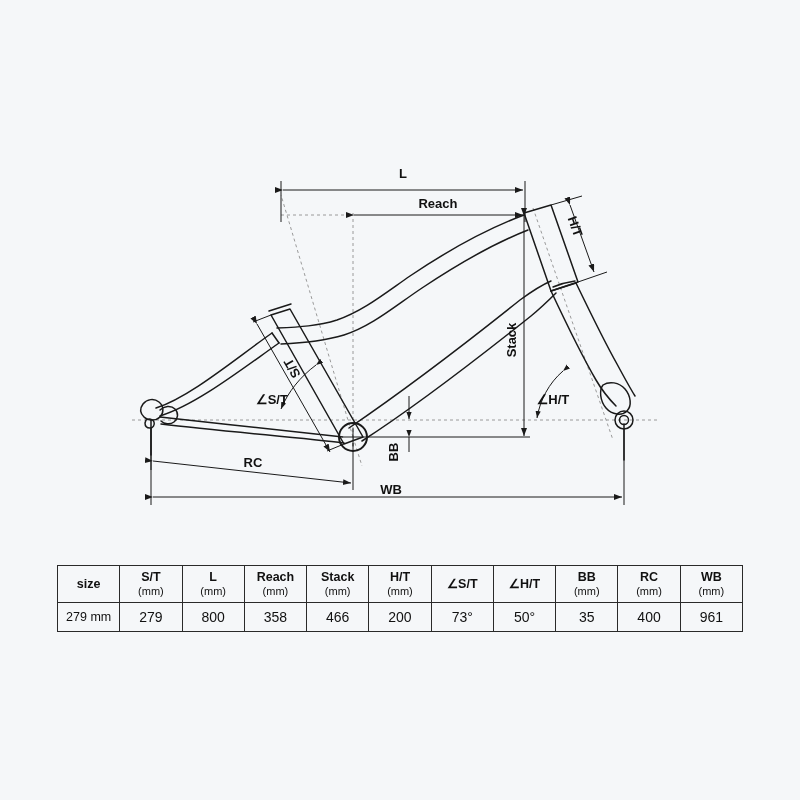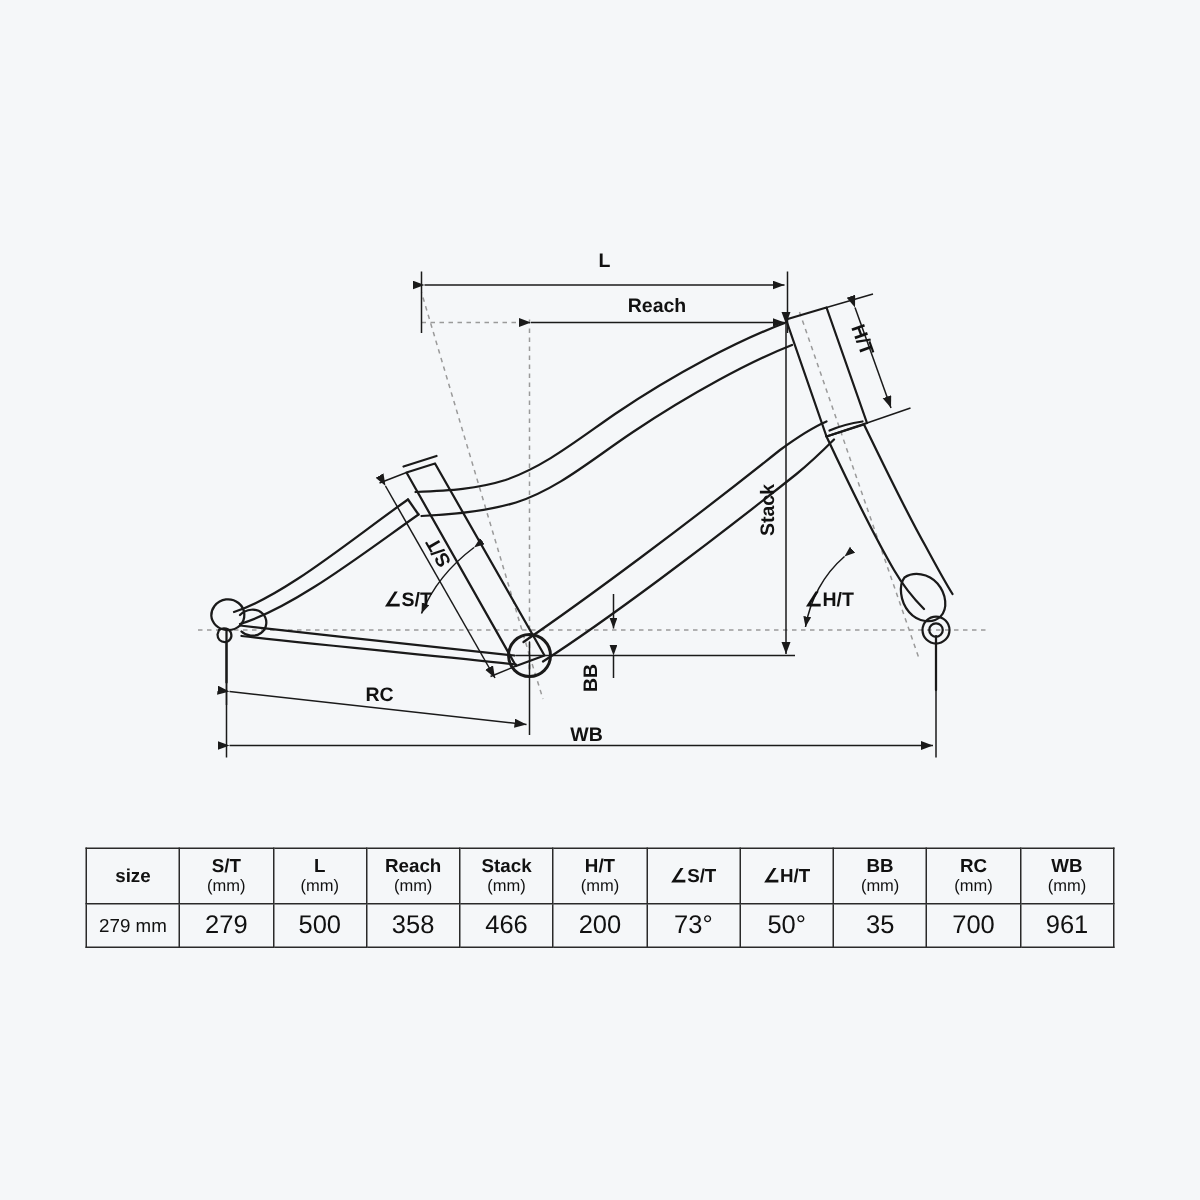--- a/index.html
+++ b/index.html
@@ -65,21 +65,21 @@
     line-height: 1.18;
     padding: 1px 0;
   }
   table#geometry-table th .unit {
     display: block;
     font-size: 11px;
     font-weight: normal;
   }
   table#geometry-table td {
     height: 26px;
-    font-size: 17px;
+    font-size: 14px;
     font-weight: normal;
   }
   table#geometry-table td.size-cell {
     font-size: 12.5px;
     text-align: center;
   }
 </style>
 </head>
 <body>
 
@@ -302,27 +302,27 @@
           <th>
             <span>WB</span>
             <span class="unit">(mm)</span>
           </th>
         </tr>
       </thead>
       <tbody>
         <tr>
           <td class="size-cell">279 mm</td>
           <td>279</td>
-          <td>500</td>
+          <td>800</td>
           <td>358</td>
           <td>466</td>
           <td>200</td>
           <td>73°</td>
           <td>50°</td>
           <td>35</td>
-          <td>700</td>
+          <td>400</td>
           <td>961</td>
         </tr>
       </tbody>
     </table>
   </div>
 
 </div>
 
 </body></html>

